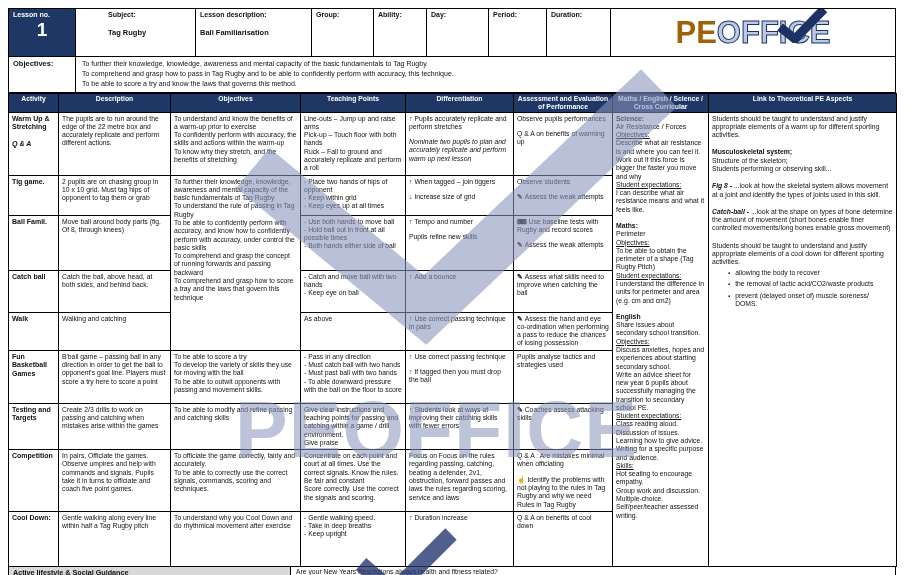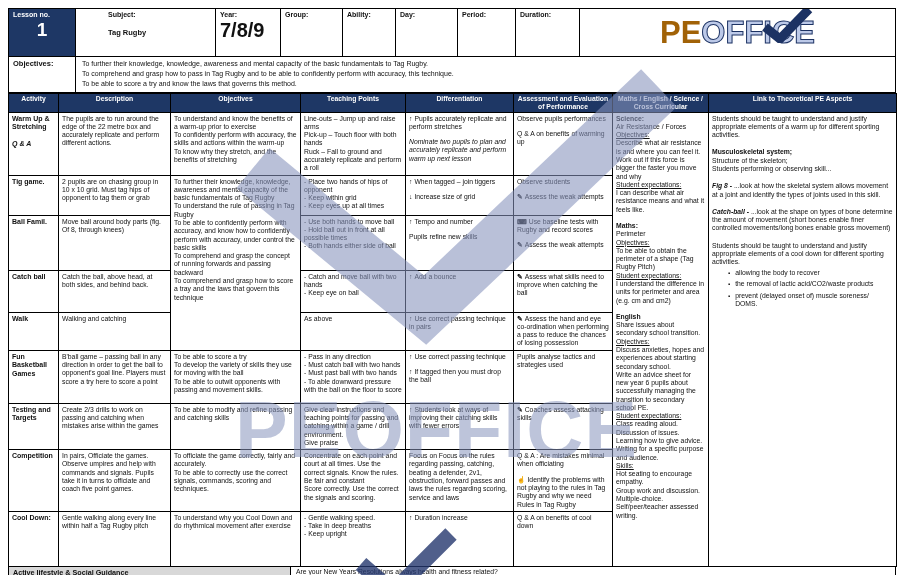--- a/index.html
+++ b/index.html
@@ -56,27 +56,27 @@
 <body>
 
 <div class="page">
 
   <div class="hdr">
     <div class="hcell lesson-cell">
       <div class="hlab">Lesson no.</div>
       <div class="lesson-no">1</div>
     </div>
     <div id="hdr-fields" style="display:flex;height:100%;">
-        <div class="hcell" style="width: 140px; padding-left: 32px;">
+        <div class="hcell" style="width: 120px; padding-left: 32px;">
           <div class="hlab">Subject:</div>
           <div class="hval">Tag Rugby</div>
         </div>
-        <div class="hcell" style="width: 65px;">
-          <div class="hlab">Year:</div>
-          <div class="hval big">7/8/9</div>
+        <div class="hcell" style="width: 116px;">
+          <div class="hlab">Lesson description:</div>
+          <div class="hval">Ball Familiarisation</div>
         </div>
         <div class="hcell" style="width: 62px;">
           <div class="hlab">Group:</div>
           <div class="hval"></div>
         </div>
         <div class="hcell" style="width: 53px;">
           <div class="hlab">Ability:</div>
           <div class="hval"></div>
         </div>
         <div class="hcell" style="width: 62px;">

